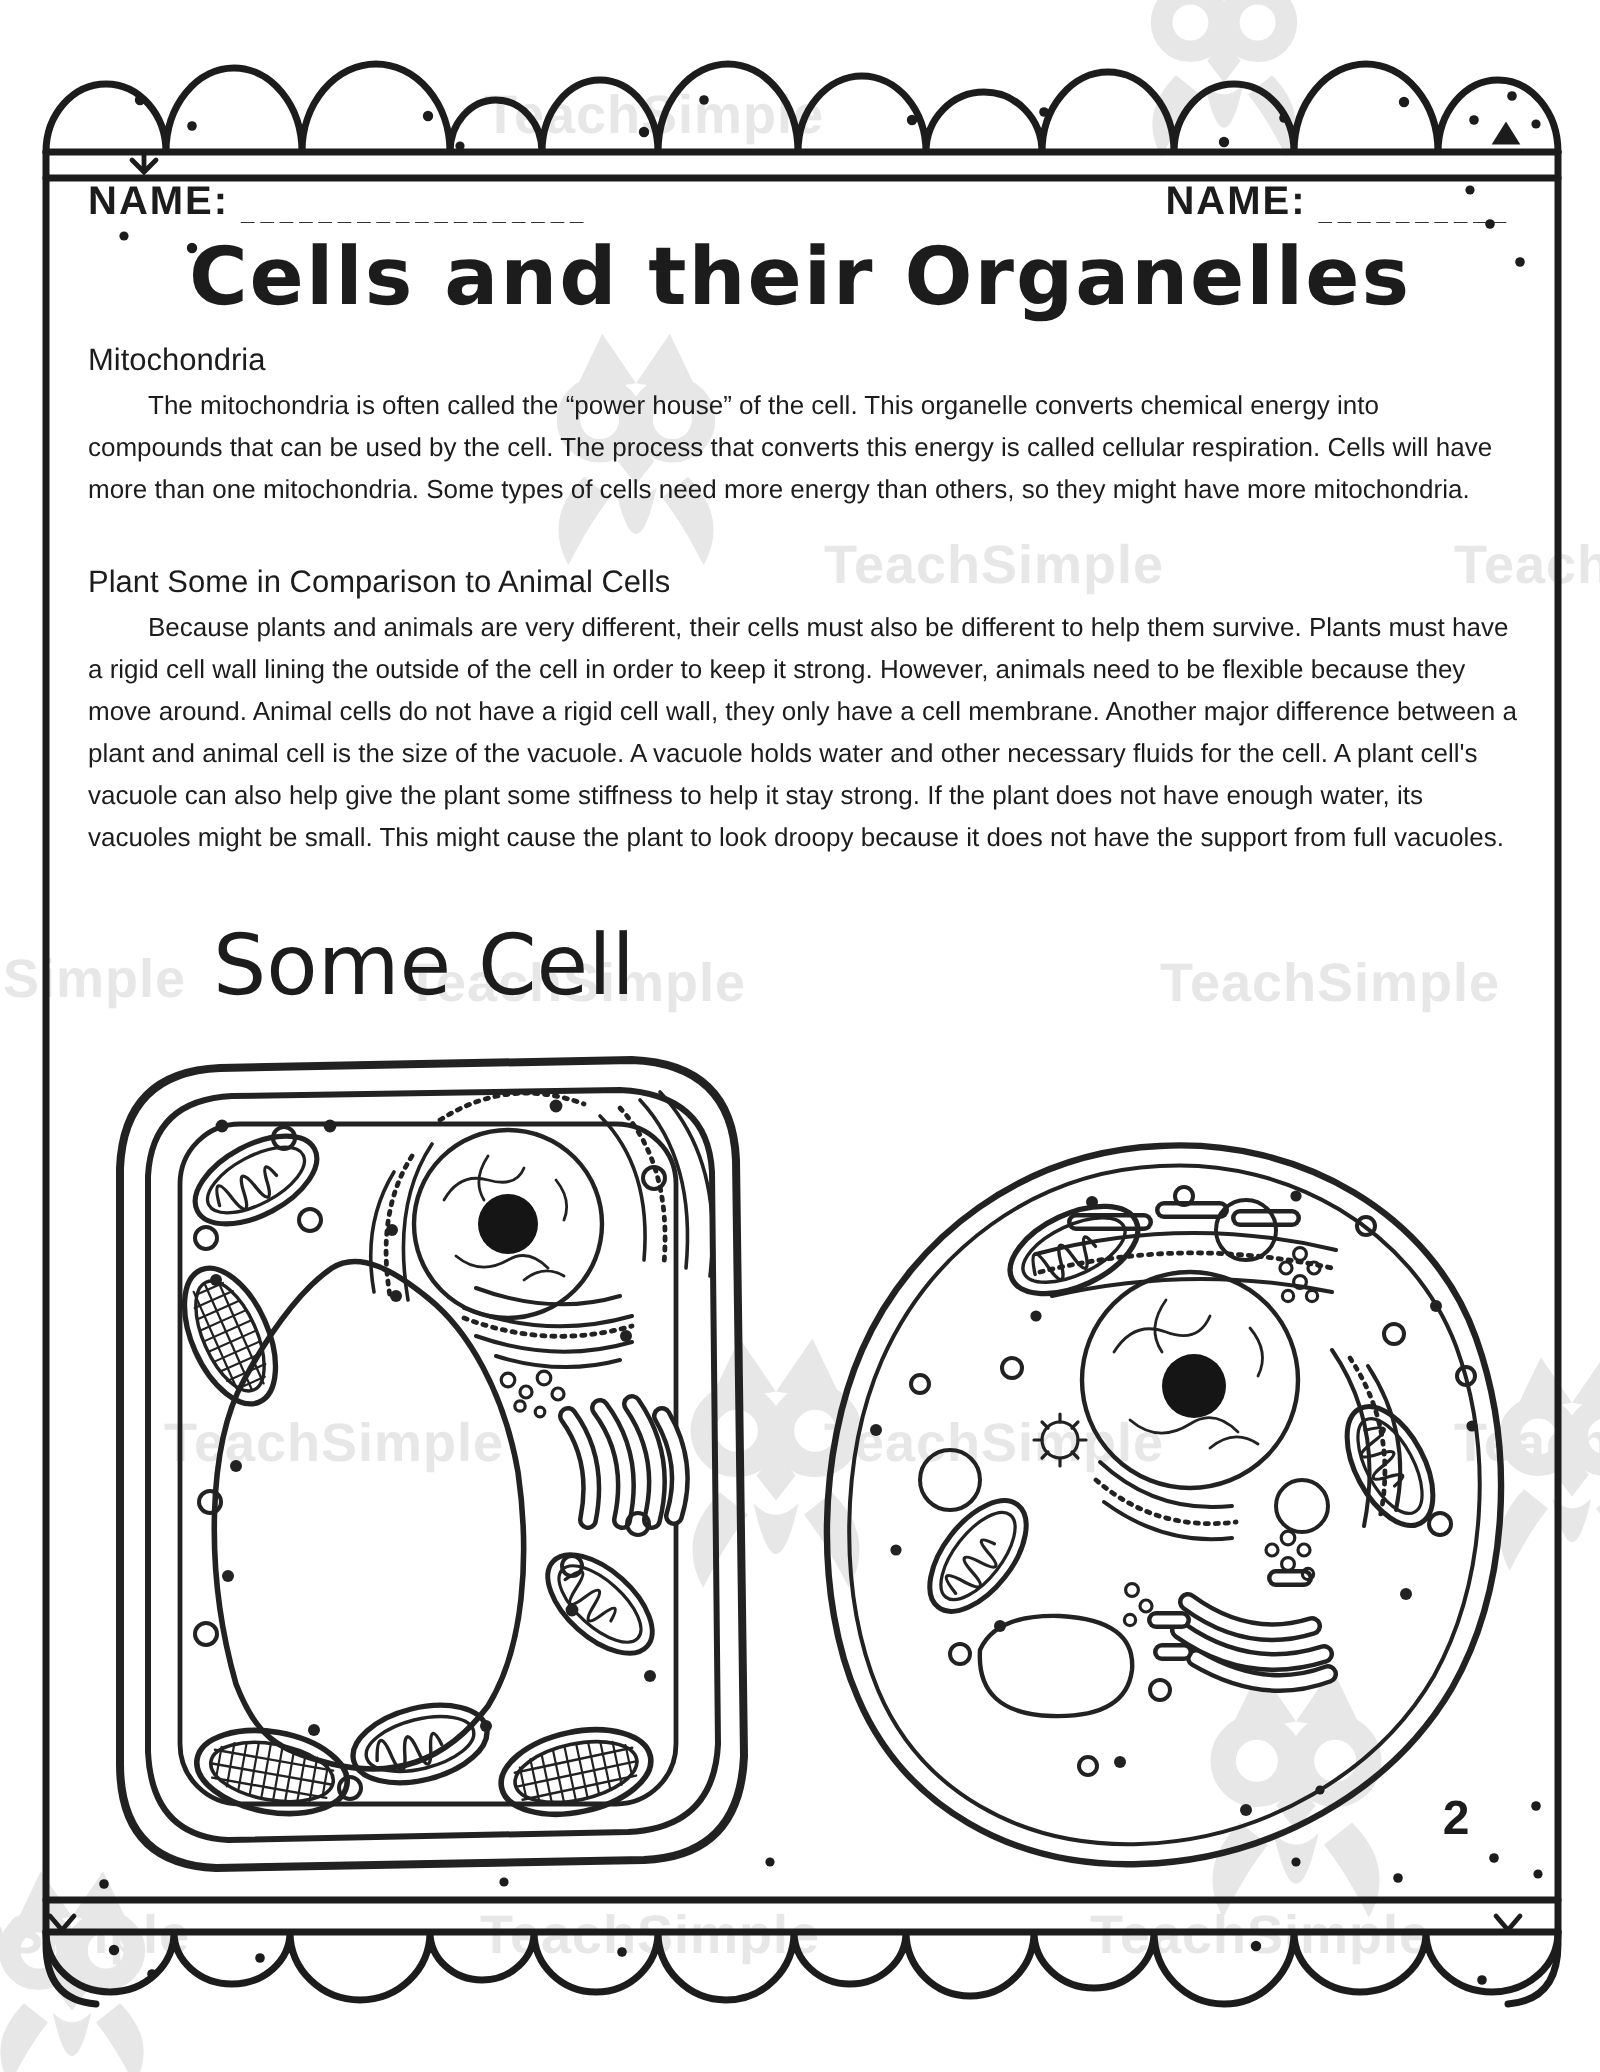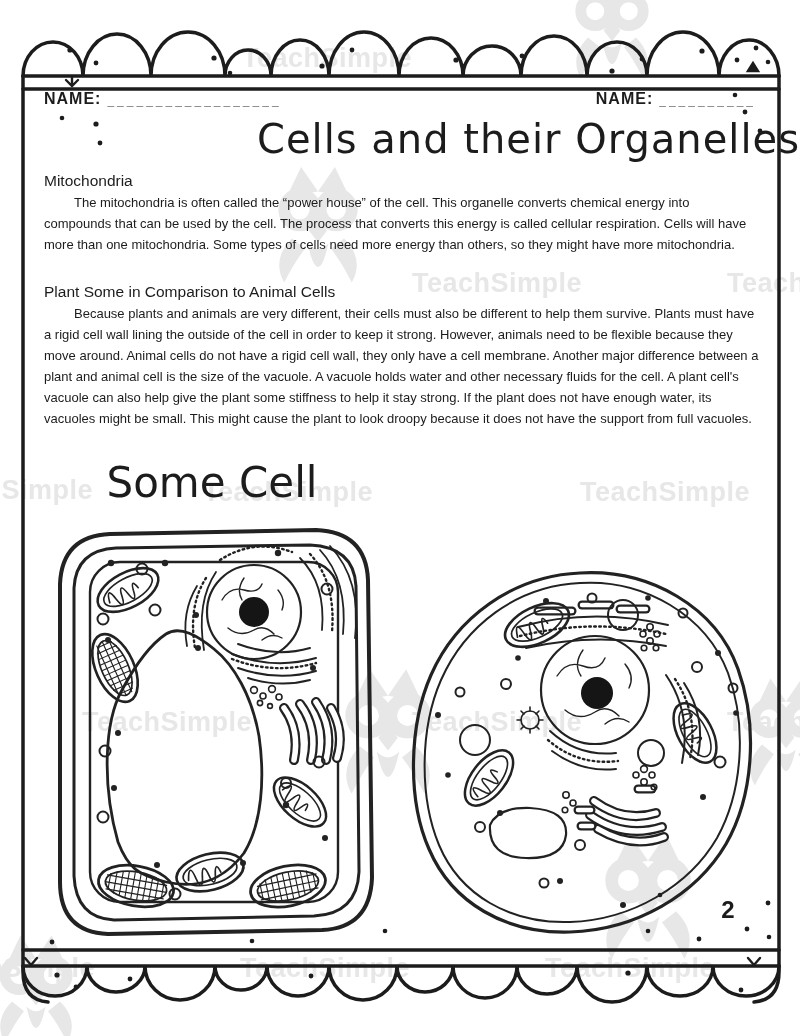--- a/index.html
+++ b/index.html
@@ -7,24 +7,24 @@
         font-family:"Liberation Sans",sans-serif;color:#1c1c1c;}
   .layer{position:absolute;left:0;top:0;width:800px;height:1036px;}
   .wm-layer{z-index:1;}
   .frame-layer{z-index:3;pointer-events:none;}
   .content-layer{z-index:4;}
   .wm-text{position:absolute;transform:translate(-50%,-50%);font-weight:bold;
            font-size:27px;letter-spacing:.5px;color:#e7e7e7;white-space:nowrap;}
   .wm-owl{position:absolute;transform:translate(-50%,-50%);}
   .hdr-row{position:absolute;left:44px;top:90px;width:712px;display:flex;justify-content:space-between;}
   .hdr-group{display:flex;align-items:flex-end;gap:6px;}
-  .hdr-label{font-weight:bold;font-size:16px;letter-spacing:1px;}
+  .hdr-label{font-weight:bold;font-size:20px;letter-spacing:1px;}
   .hdr-line{font-weight:bold;font-size:12px;letter-spacing:3px;white-space:nowrap;}
-  .doc-title{position:absolute;left:0;top:116px;width:800px;text-align:right;
-             font-family:"DejaVu Sans",sans-serif;font-size:40px;font-weight:400;letter-spacing:1px;}
+  .doc-title{position:absolute;left:0;top:116px;width:800px;text-align:center;
+             font-family:"DejaVu Sans",sans-serif;font-size:40px;font-weight:700;letter-spacing:1px;}
   .text-block{position:absolute;left:44px;width:716px;}
   .sec-heading{font-weight:normal;font-size:15.5px;margin:0 0 2px 0;}
   .sec-body{font-size:13px;line-height:21px;margin:0;text-indent:30px;}
   .cell-label{position:absolute;top:458px;width:340px;text-align:center;
               font-family:"DejaVu Sans",sans-serif;font-size:42px;font-weight:500;}
   .diagram{position:absolute;}
   .page-num{position:absolute;left:708px;top:896px;width:40px;text-align:center;
             font-weight:bold;font-size:24px;}
   svg{display:block;}
 </style>

